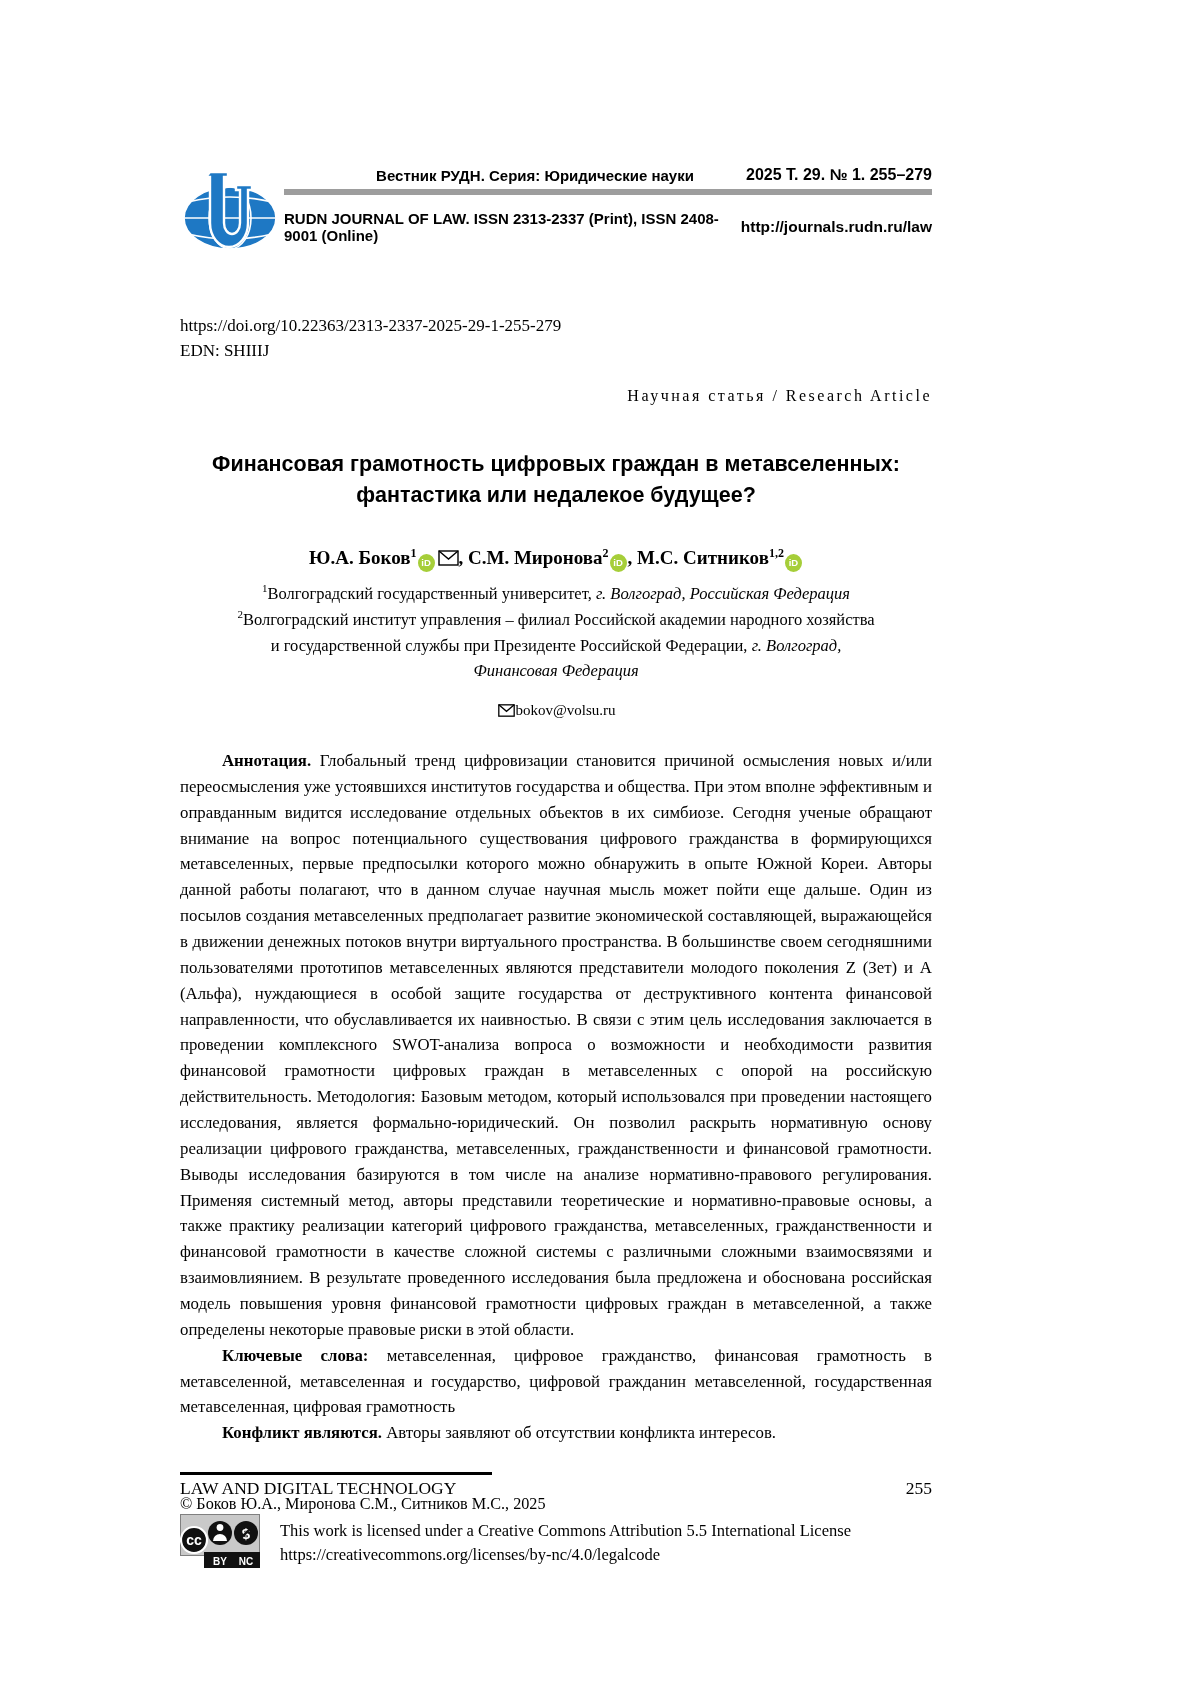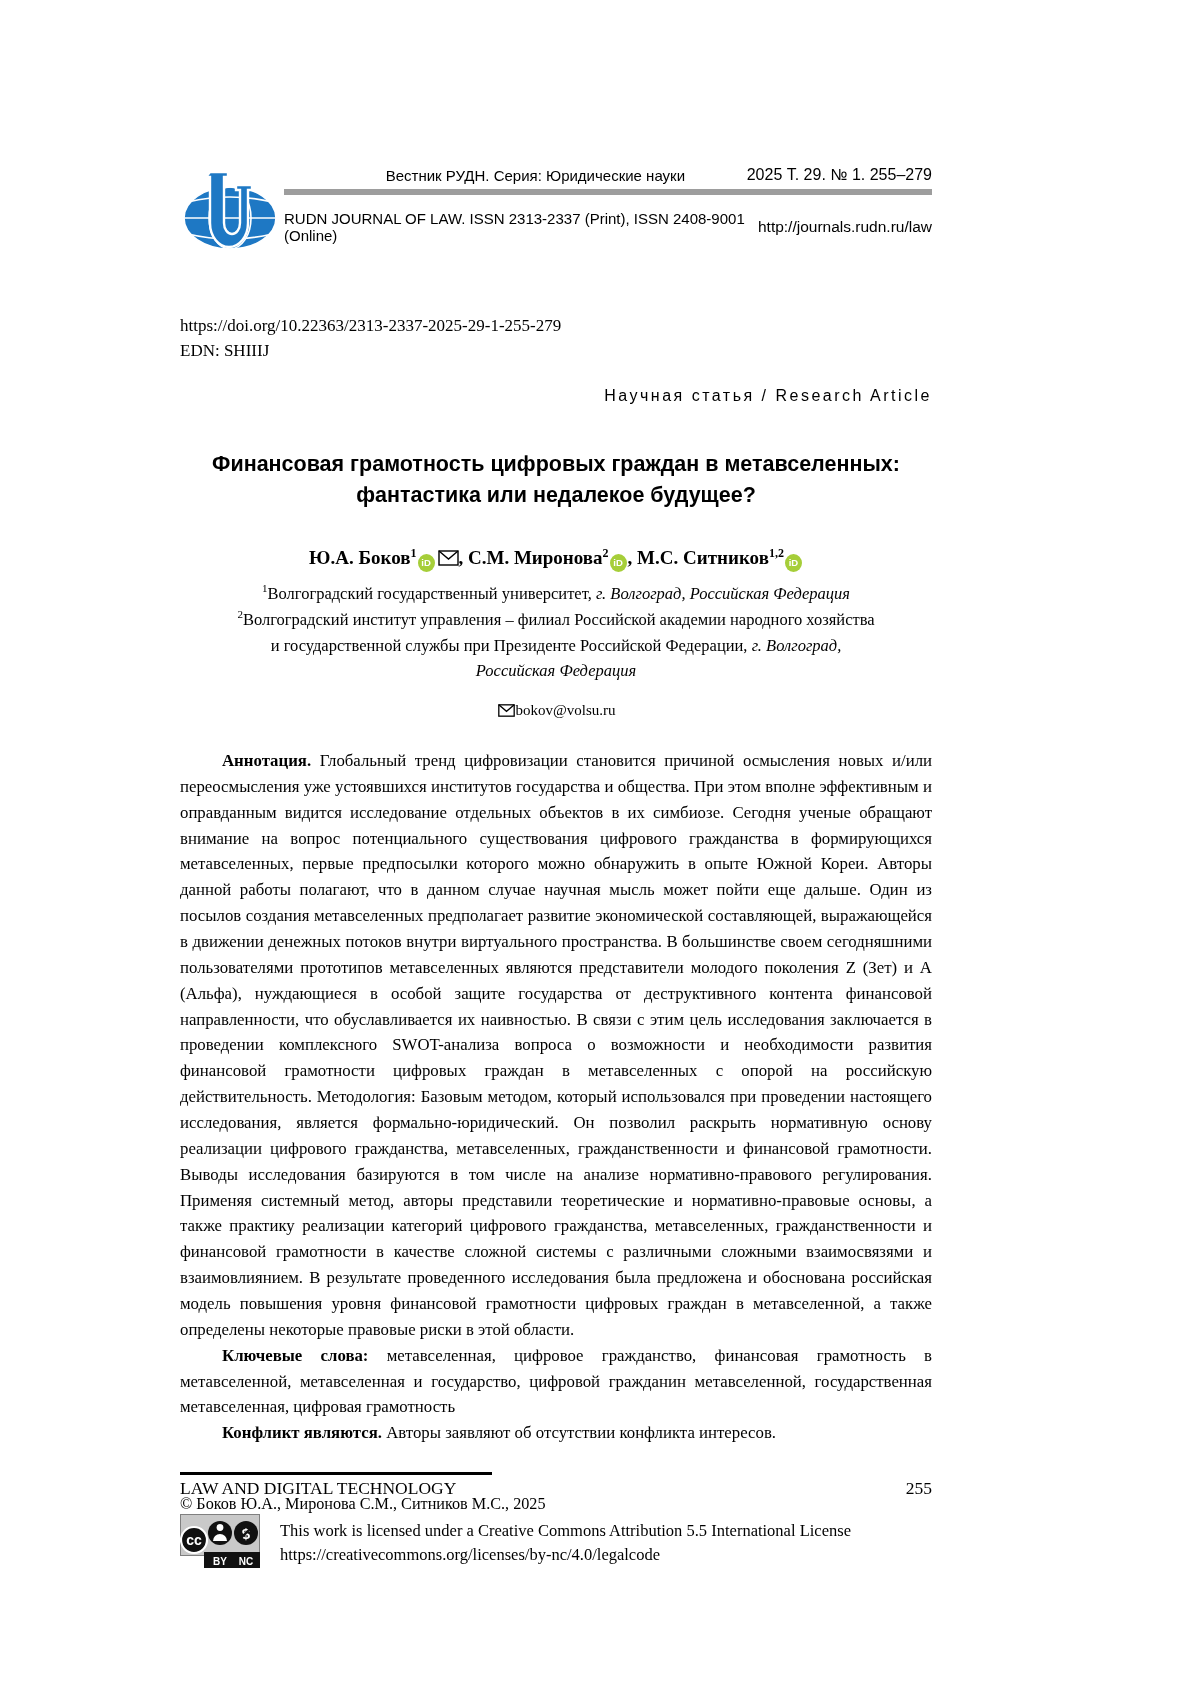--- a/index.html
+++ b/index.html
@@ -6,34 +6,34 @@
   html,body { background:#ffffff; }
   body {
     width:1200px; height:1697px; position:relative;
     font-family:"Liberation Serif", serif; color:#000;
   }
   .content { position:absolute; left:180px; top:0; width:752px; }
 
   
   .header { display:flex; margin-top:166px; align-items:flex-start; }
   .logo-box { width:104px; flex:0 0 104px; margin-top:2px; }
-  .header-right { flex:1; font-family:"Liberation Sans", sans-serif; font-weight:normal; }
+  .header-right { flex:1; font-family:"Liberation Sans", sans-serif; font-weight:bold; }
   .header-row1 { display:flex; align-items:flex-end; padding-bottom:5px; }
   .hdr-journal-ru { flex:1; text-align:center; font-size:15px; padding-left:40px; }
   .hdr-volume { font-size:16px; white-space:nowrap; }
   .header-bar { height:6px; background:#9d9d9d; }
   .header-row2 { display:flex; justify-content:space-between; align-items:flex-start; padding-top:15px; }
   .hdr-journal-en { font-size:15px; }
   .hdr-site { font-size:15.5px; margin-top:8px; white-space:nowrap; }
 
   
   .doi-block { margin-top:50px; font-size:17px; line-height:1.45; }
   .article-type {
     margin-top:24px; text-align:right;
-    font-family:Liberation Sans, sans-serif; font-size:16px; letter-spacing:2.5px;
+    font-family:Liberation Serif, serif; font-size:16px; letter-spacing:2.5px;
   }
 
   
   .title {
     margin-top:44px; text-align:center;
     font-family:"Liberation Sans", sans-serif; font-weight:bold;
     font-size:21.5px; line-height:1.45;
   }
   .authors { margin-top:34px; text-align:center; font-weight:bold; font-size:19px; }
   .authors sup { font-size:12px; font-weight:bold; }
@@ -110,21 +110,21 @@
     <span>Ю.А. Боков</span><sup>1</sup><span class="orcid">iD</span><svg class="env-icon" width="21" height="16" viewBox="0 0 21 16">
         <rect x="1" y="1" width="19" height="14" fill="#fff" stroke="#000" stroke-width="1.4"></rect>
         <path d="M1 1 L10.5 9 L20 1" fill="none" stroke="#000" stroke-width="1.4"></path>
       </svg><span>, </span><span>С.М. Миронова</span><sup>2</sup><span class="orcid">iD</span><span>, </span><span>М.С. Ситников</span><sup>1,2</sup><span class="orcid">iD</span>
   </div>
 
   <div class="affils">
     <div><sup>1</sup><span>Волгоградский государственный университет, </span><i>г. Волгоград, Российская Федерация</i></div>
     <div><sup>2</sup><span>Волгоградский институт управления – филиал Российской академии народного хозяйства</span><i></i></div>
     <div><sup></sup><span>и государственной службы при Президенте Российской Федерации, </span><i>г. Волгоград,</i></div>
-    <div><i>Российская Федерация</i></div>
+    <div><i>Финансовая Федерация</i></div>
     <div class="email-line"><svg class="env-icon" width="17" height="13" viewBox="0 0 21 16">
           <rect x="1" y="1" width="19" height="14" fill="#fff" stroke="#000" stroke-width="1.6"></rect>
           <path d="M1 1 L10.5 9 L20 1" fill="none" stroke="#000" stroke-width="1.6"></path>
         </svg><span>bokov@volsu.ru</span></div>
   </div>
 
   <div class="abstract">
     <p class="para"><span class="lead">Аннотация.</span> <span>Глобальный тренд цифровизации становится причиной осмысления новых и/или переосмысления уже устоявшихся институтов государства и общества. При этом вполне эффективным и оправданным видится исследование отдельных объектов в их симбиозе. Сегодня ученые обращают внимание на вопрос потенциального существования цифрового гражданства в формирующихся метавселенных, первые предпосылки которого можно обнаружить в опыте Южной Кореи. Авторы данной работы полагают, что в данном случае научная мысль может пойти еще дальше. Один из посылов создания метавселенных предполагает развитие экономической составляющей, выражающейся в движении денежных потоков внутри виртуального пространства. В большинстве своем сегодняшними пользователями прототипов метавселенных являются представители молодого поколения Z (Зет) и A (Альфа), нуждающиеся в особой защите государства от деструктивного контента финансовой направленности, что обуславливается их наивностью. В связи с этим цель исследования заключается в проведении комплексного SWOT-анализа вопроса о возможности и необходимости развития финансовой грамотности цифровых граждан в метавселенных с опорой на российскую действительность. Методология: Базовым методом, который использовался при проведении настоящего исследования, является формально-юридический. Он позволил раскрыть нормативную основу реализации цифрового гражданства, метавселенных, гражданственности и финансовой грамотности. Выводы исследования базируются в том числе на анализе нормативно-правового регулирования. Применяя системный метод, авторы представили теоретические и нормативно-правовые основы, а также практику реализации категорий цифрового гражданства, метавселенных, гражданственности и финансовой грамотности в качестве сложной системы с различными сложными взаимосвязями и взаимовлиянием. В результате проведенного исследования была предложена и обоснована российская модель повышения уровня финансовой грамотности цифровых граждан в метавселенной, а также определены некоторые правовые риски в этой области.</span></p>
     <p class="para"><span class="lead">Ключевые слова:</span> <span>метавселенная, цифровое гражданство, финансовая грамотность в метавселенной, метавселенная и государство, цифровой гражданин метавселенной, государственная метавселенная, цифровая грамотность</span></p>
     <p class="para"><span class="lead">Конфликт являются.</span> <span>Авторы заявляют об отсутствии конфликта интересов.</span></p>

